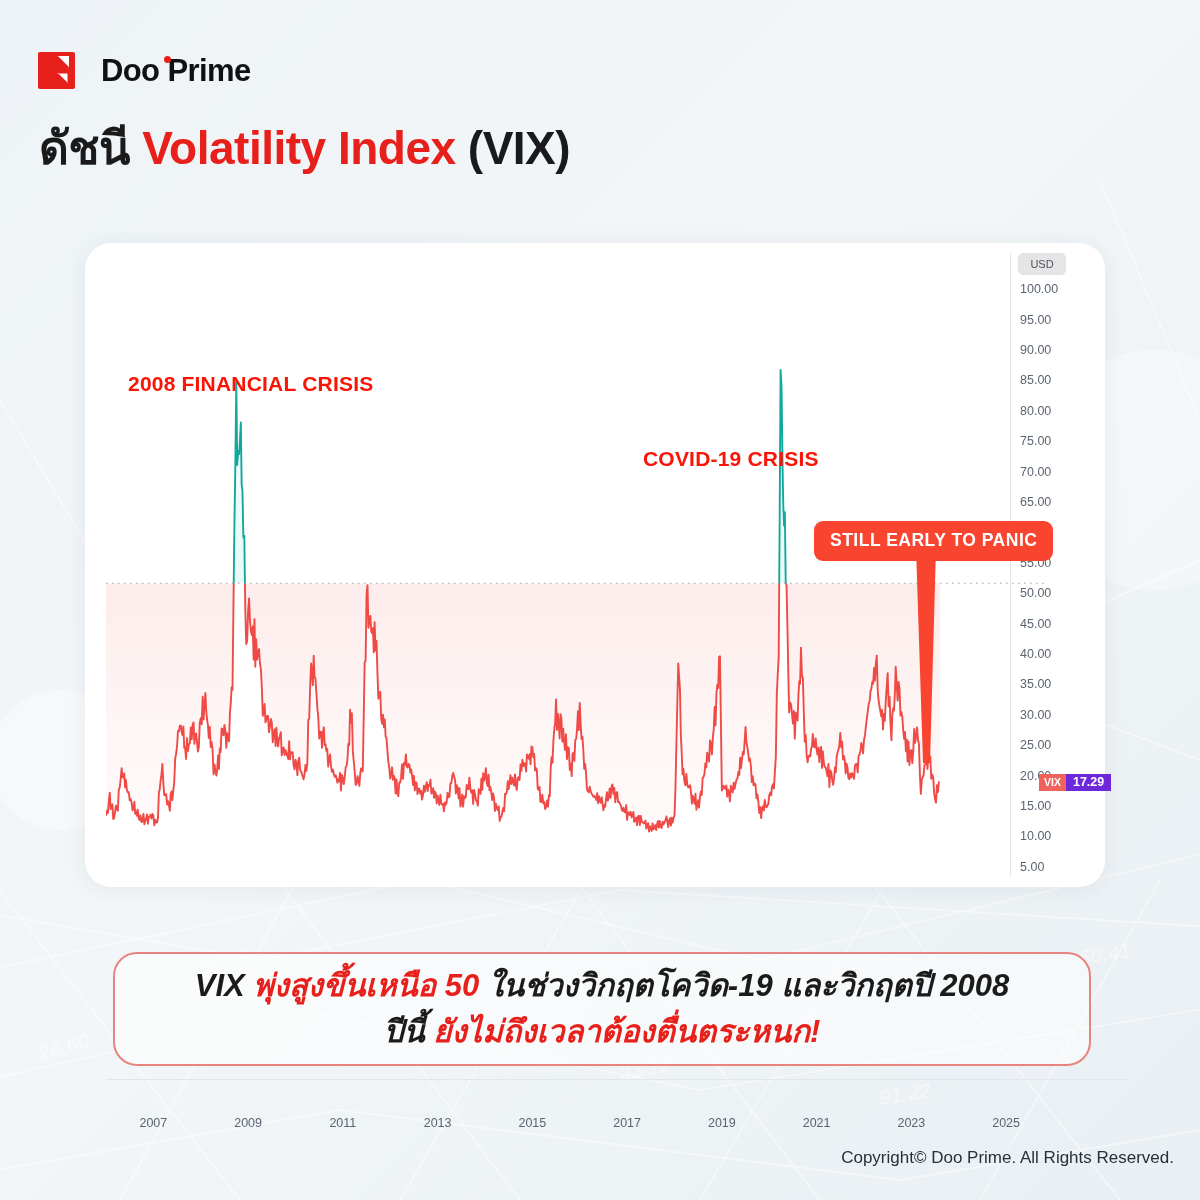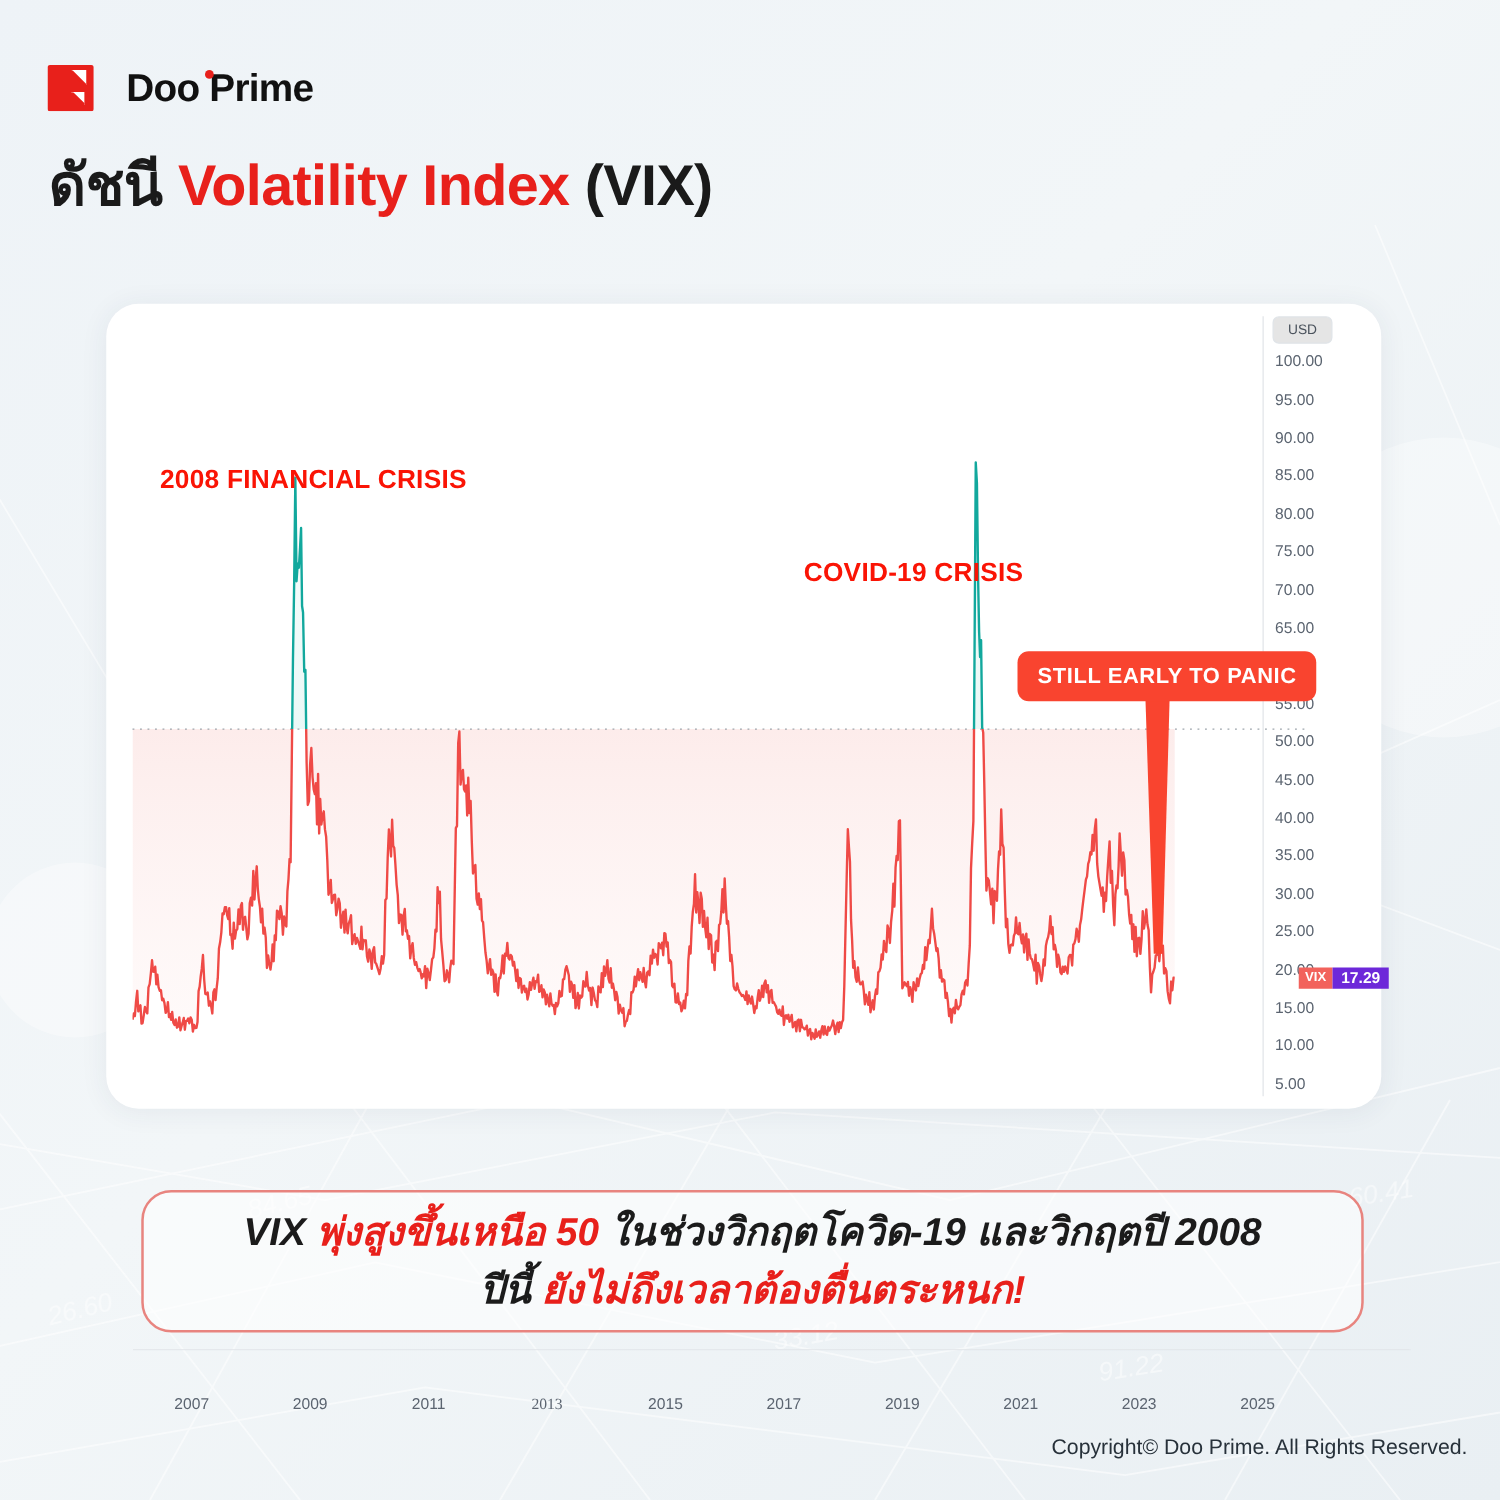--- a/index.html
+++ b/index.html
@@ -181,21 +181,21 @@
       <div class="ytick" style="top: 515.64px;">20.00</div>
       <div class="ytick" style="top: 546.04px;">15.00</div>
       <div class="ytick" style="top: 576.44px;">10.00</div>
       <div class="ytick" style="top: 606.84px;">5.00</div>
     </div>
 
   <div class="xaxis" id="xaxis" style="border-top:1px solid #e2e5e9;">
       <div class="xtick" style="left: 47.3737px;">2007</div>
       <div class="xtick" style="left: 142.121px;">2009</div>
       <div class="xtick" style="left: 236.869px;">2011</div>
-      <div class="xtick" style="left: 331.616px; font-family: Liberation Serif, serif;">2013</div>
+      <div class="xtick" style="left: 331.616px;">2013</div>
       <div class="xtick" style="left: 426.364px;">2015</div>
       <div class="xtick" style="left: 521.111px;">2017</div>
       <div class="xtick" style="left: 615.859px;">2019</div>
       <div class="xtick" style="left: 710.606px;">2021</div>
       <div class="xtick" style="left: 805.354px;">2023</div>
       <div class="xtick" style="left: 900.101px;">2025</div>
     </div>
 
   <div class="vix-badge" id="vix-badge" style="left: 954px; top: 531.117px;">
     <span class="tag">VIX</span>

